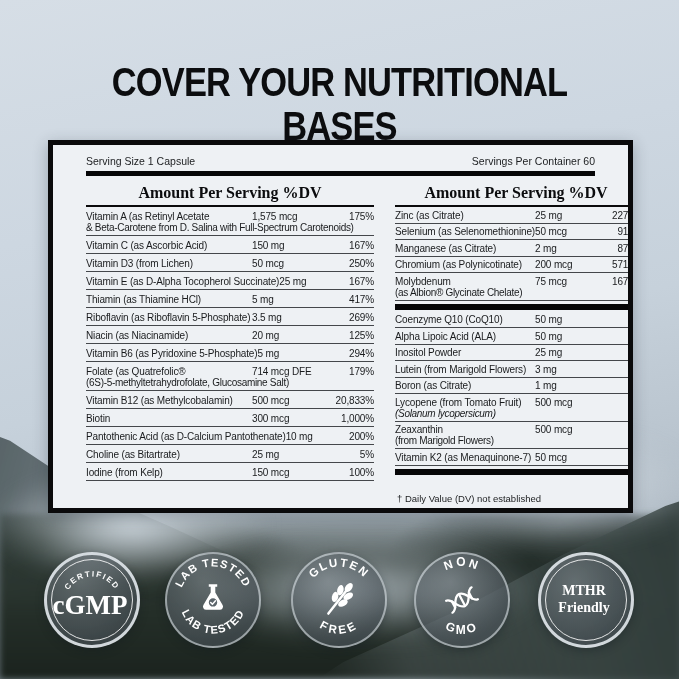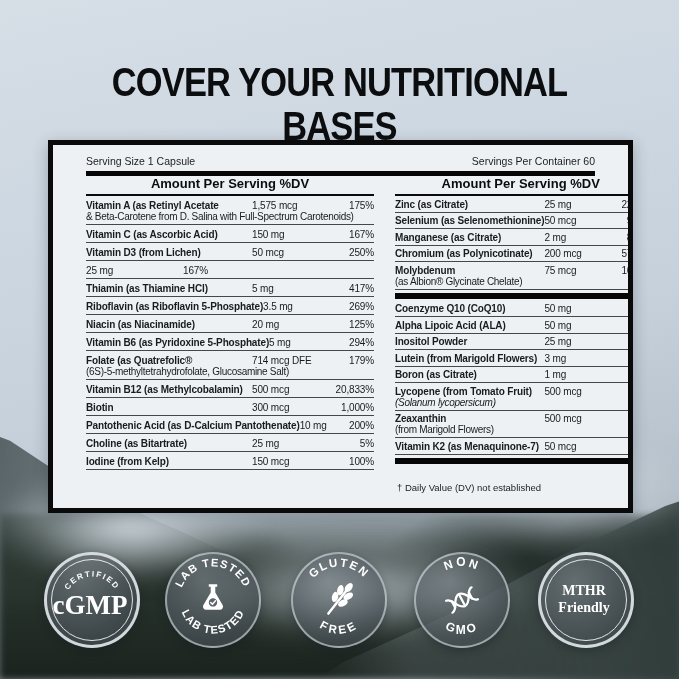--- a/index.html
+++ b/index.html
@@ -43,27 +43,27 @@
   .panel{position:absolute;left:48px;top:140px;width:585px;height:373px;z-index:6;
     background:#eef1f4;border:5px solid #0a0a0b;box-sizing:border-box;
     padding:8px 33px 0 33px;box-shadow:0 4px 14px rgba(30,40,50,.3);overflow:hidden;}
   .serving-row{display:flex;justify-content:space-between;align-items:baseline;
     font-size:10.5px;color:#1b1d1f;padding:2px 0 4px;gap:47px;}
   .top-bar{height:5px;background:#060607;}
   .tbody{display:flex;align-items:stretch;}
   .col-left{width:288px;}
   .vdivider{width:2.5px;background:#0a0a0b;margin-left:9px;}
   .col-right{flex:1;padding-left:12px;}
-  .col-header{font-weight:bold;font-size:13px;text-align:center;color:#0b0c0e;
-    padding:0 0 3px;border-bottom:2.5px solid #0a0a0b;}
+  .col-header{font-weight:bold;font-size:16px;text-align:center;color:#0b0c0e;
+    padding:8px 0 3px;border-bottom:2.5px solid #0a0a0b;font-family:Liberation Serif, serif;}
   .trow{border-bottom:1.5px solid #44474b;font-size:10px;letter-spacing:-.15px;color:#191b1d;}
   .col-left .trow{padding:3.5px 0 2.5px;}
   .col-right .trow{padding:2.5px 0 2px;}
   .line1{display:flex;align-items:baseline;}
-  .nm{flex:1;white-space:nowrap;font-weight:bold;}
+  .nm{flex:1;white-space:nowrap;}
   .amt{width:62px;white-space:nowrap;}
   .dv{width:40px;text-align:right;white-space:nowrap;padding-left:20px;}
   .col-right .amt{width:52px;}
   .col-right .dv{width:30px;}
   .line2{white-space:nowrap;letter-spacing:-.3px;}
   .line2.it{font-style:italic;}
   .tbar{height:6px;background:#060607;margin:3px 0 2px;}
   .footnote{font-size:9.5px;color:#1b1d1f;padding:16px 0 0 2px;}
 
   
@@ -127,20 +127,21 @@
           </div>
           <div class="trow">
             <div class="line1">
               <span class="nm">Vitamin D3 (from Lichen)</span>
               <span class="amt">50 mcg</span>
               <span class="dv">250%</span>
             </div>
           </div>
           <div class="trow">
             <div class="line1">
+              <span class="nm">Vitamin E (as D-Alpha Tocopherol Succinate)</span>
               <span class="amt">25 mg</span>
               <span class="dv">167%</span>
             </div>
           </div>
           <div class="trow">
             <div class="line1">
               <span class="nm">Thiamin (as Thiamine HCl)</span>
               <span class="amt">5 mg</span>
               <span class="dv">417%</span>
             </div>

